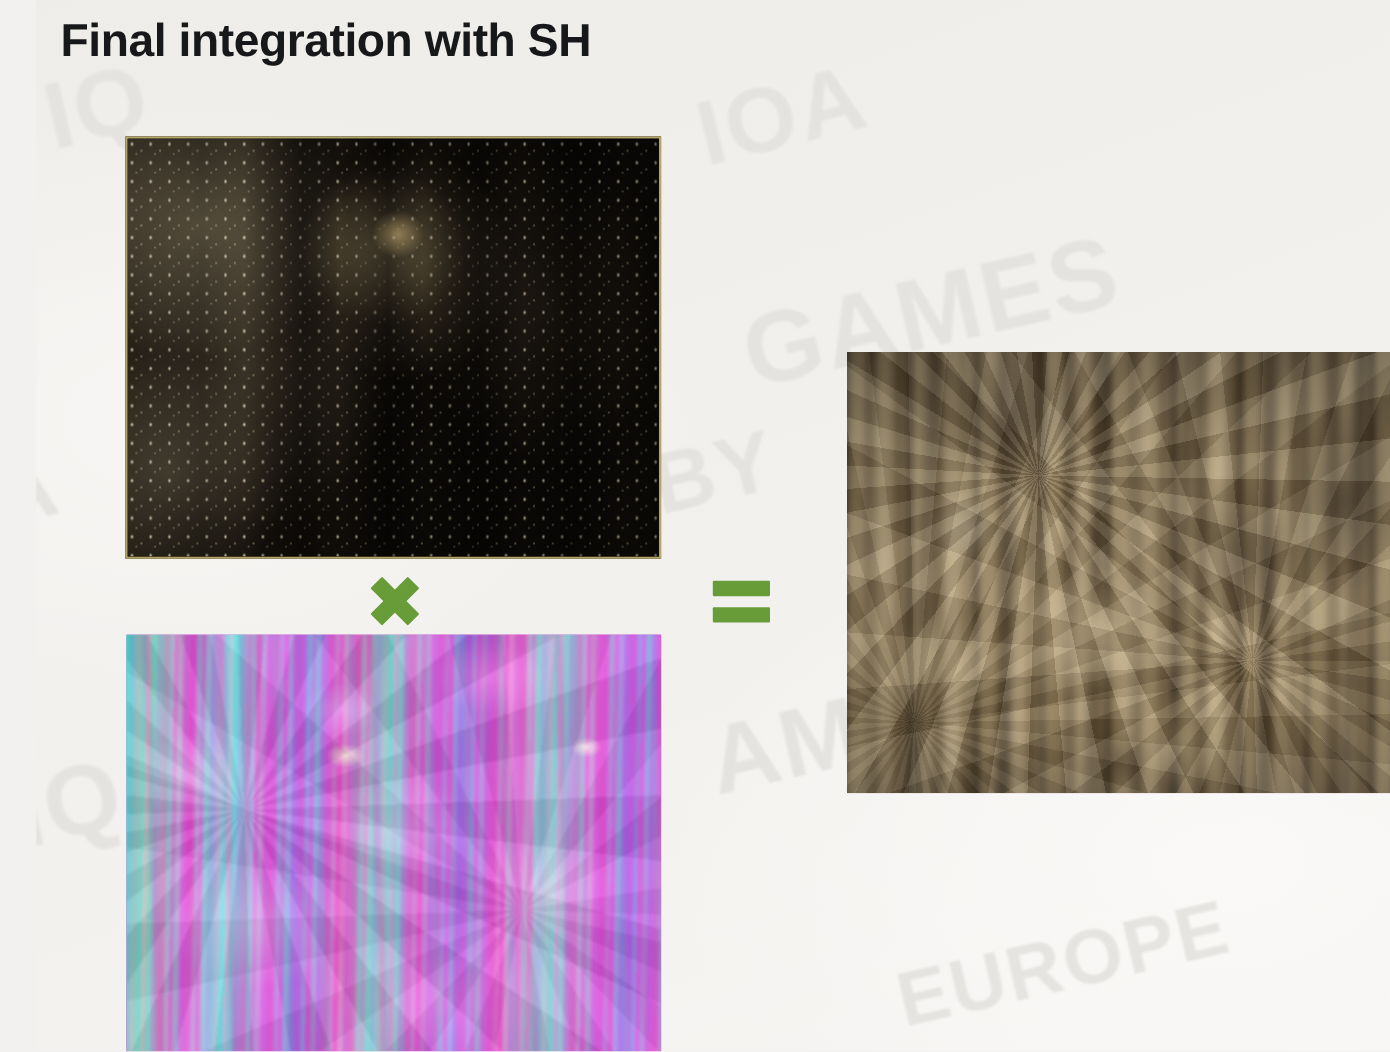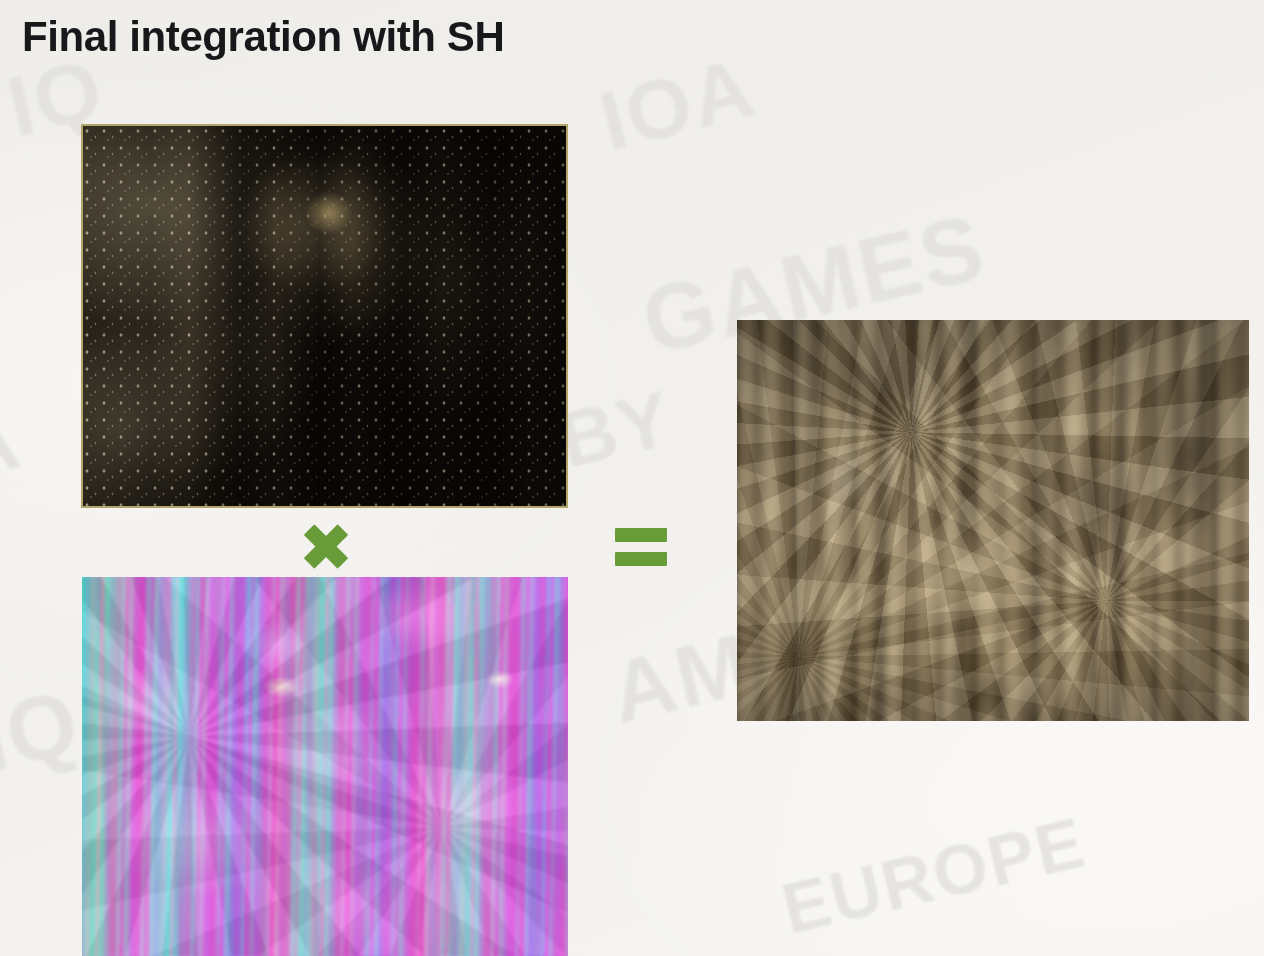--- a/index.html
+++ b/index.html
@@ -17,20 +17,21 @@
 
   
   .slide {
     position: absolute;
     inset: 0;
     background:
       radial-gradient(ellipse 60% 50% at 88% 82%, #faf9f7 0%, rgba(250,249,247,0) 70%),
       radial-gradient(ellipse 55% 45% at 10% 40%, #f7f6f4 0%, rgba(247,246,244,0) 72%),
       linear-gradient(160deg, #eeedea 0%, #f1f0ed 45%, #f6f5f3 100%);
     overflow: hidden;
+    margin-left: 33px;
   }
   .wm {
     position: absolute;
     color: #e3e1dd;
     font-weight: 700;
     letter-spacing: 2px;
     user-select: none;
     pointer-events: none;
     white-space: nowrap;
     filter: blur(1.1px);

